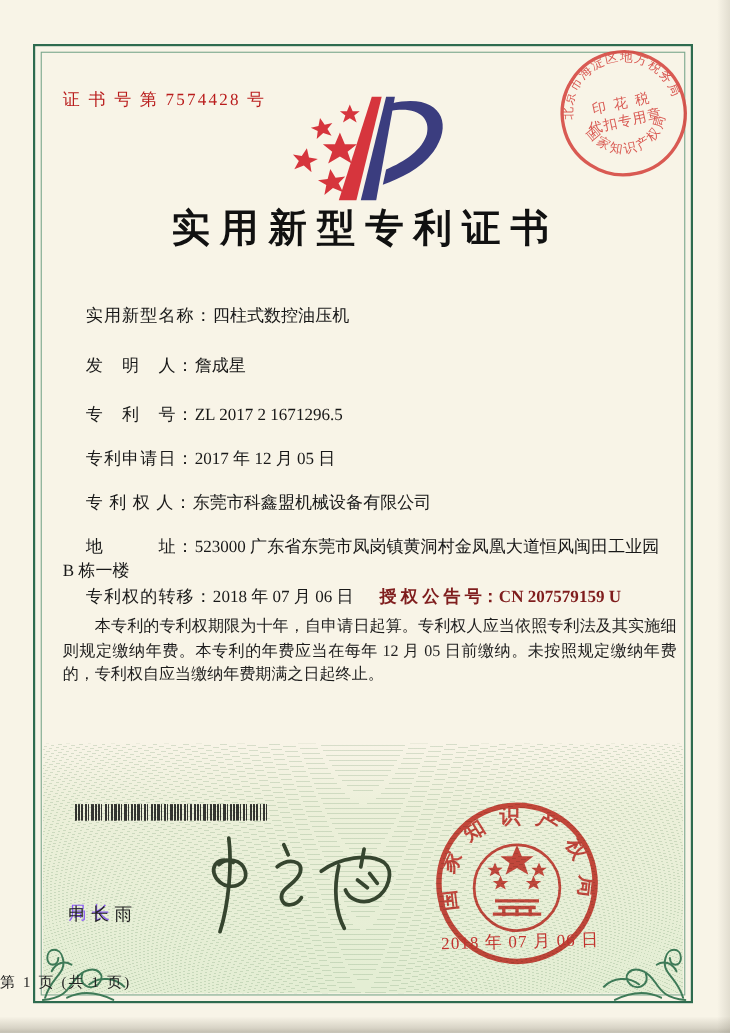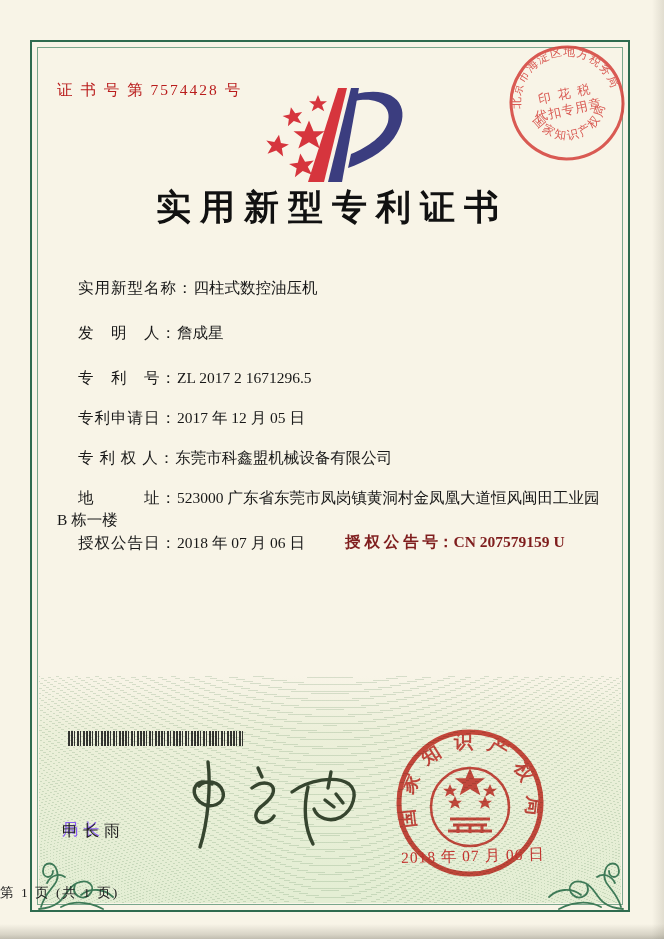--- a/index.html
+++ b/index.html
@@ -112,24 +112,25 @@
 </svg>
 
 <div class="title">实用新型专利证书</div>
 
 <div class="field f0"><span class="lbl">实用新型名称：</span><span>四柱式数控油压机</span></div>
 <div class="field f1"><span class="lbl">发　明　人：</span><span>詹成星</span></div>
 <div class="field f2"><span class="lbl">专　利　号：</span><span>ZL 2017 2 1671296.5</span></div>
 <div class="field f3"><span class="lbl">专利申请日：</span><span>2017 年 12 月 05 日</span></div>
 <div class="field f4"><span class="lbl">专 利 权 人：</span><span>东莞市科鑫盟机械设备有限公司</span></div>
 <div class="field f5"><span class="lbl">地　　　址：</span><span>523000 广东省东莞市凤岗镇黄洞村金凤凰大道恒风闽田工业园 B 栋一楼</span></div>
-<div class="field f6"><span class="lbl">授权公告日：</span><span>2018 年 07 月 06 日</span></div>
+<div class="field f6"><span class="lbl">专利权的转移：</span><span>2018 年 07 月 06 日</span></div>
 <div class="grant-no"><span class="lbl">授 权 公 告 号：</span><span>CN 207579159 U</span></div>
 
 <div class="paras">
+  <p>本专利的专利权期限为十年，自申请日起算。专利权人应当依照专利法及其实施细则规定缴纳年费。本专利的年费应当在每年 12 月 05 日前缴纳。未按照规定缴纳年费的，专利权自应当缴纳年费期满之日起终止。</p>
 </div>
 
 <div class="barcode"></div>
 
 <div class="sig-title">局长</div>
 <div class="sig-name">申长雨</div>
 
 <svg class="signature-svg" viewBox="0 0 220 100">
   <g fill="none" stroke="#36452f" stroke-width="3.4" stroke-linecap="round">
     <path d="M62,32 C46,24 38,40 50,50 C60,58 76,52 73,40 C70,29 56,27 49,34"></path>

